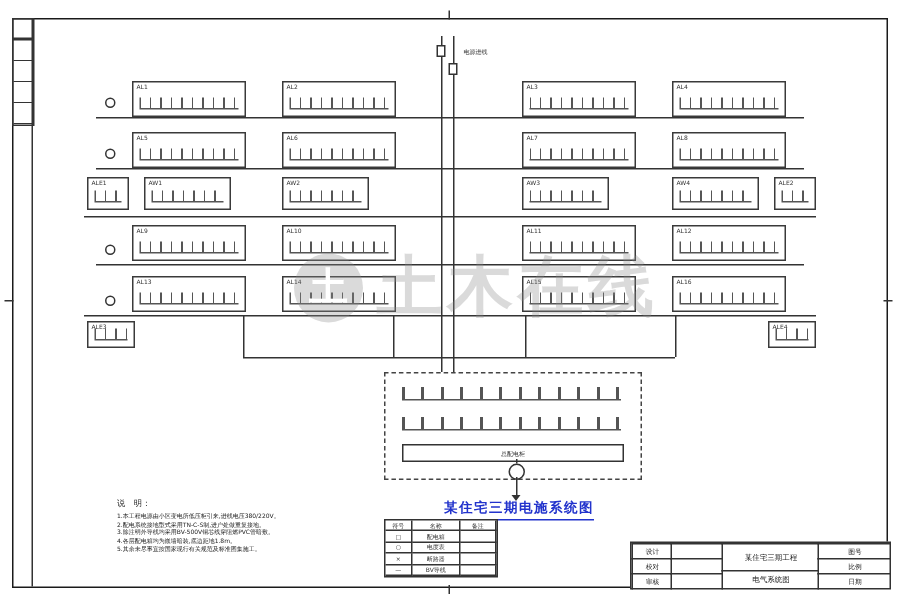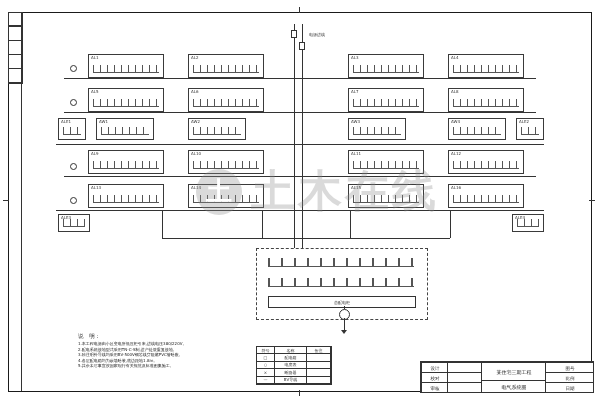--- a/index.html
+++ b/index.html
@@ -174,20 +174,21 @@
 
   <div class="cbox" style="left:256px;top:248px;width:170px;height:70px;"></div>
   <div class="gear2" style="left:268px;top:258px;width:146px;"></div>
   <div class="gear2" style="left:268px;top:278px;width:146px;"></div>
   <div class="busbar" style="left:268px;top:296px;width:146px;height:10px;">总配电柜</div>
   <div class="vline" style="left:344px;top:306px;height:3px;"></div>
   <div class="circle" style="left:339px;top:309px;width:9px;height:9px;"></div>
   <div class="vline" style="left:344px;top:318px;height:12px;"></div>
   <div class="arrowdown" style="left:341px;top:330px;"></div>
 
+  <div class="caption" style="left:296px;top:332px;">某住宅三期电施系统图</div>
 
   <div class="notes" style="left:78px;top:334px;">
     <span class="ntitle">说  明:</span>
     <span class="nline">1.本工程电源由小区变电所低压柜引来,进线电压380/220V。</span>
     <span class="nline">2.配电系统接地型式采用TN-C-S制,进户处做重复接地。</span>
     <span class="nline">3.除注明外导线均采用BV-500V铜芯线穿阻燃PVC管暗敷。</span>
     <span class="nline">4.各层配电箱均为嵌墙暗装,底边距地1.8m。</span>
     <span class="nline">5.其余未尽事宜按国家现行有关规范及标准图集施工。</span>
   </div>
 

